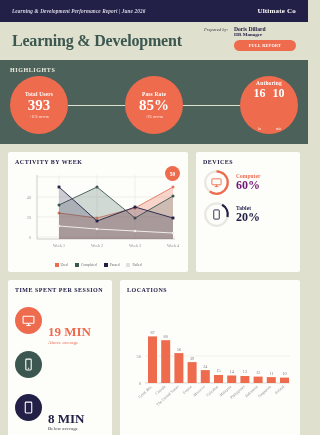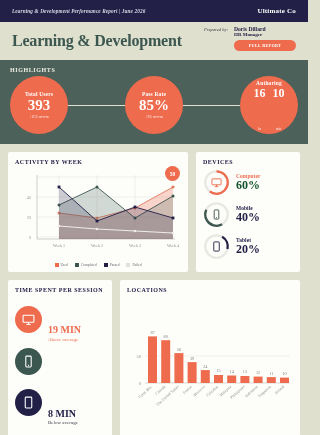--- a/index.html
+++ b/index.html
@@ -105,21 +105,21 @@
   .dev-pct { font-size: 12px; font-weight: bold; color: #232048; line-height: 1.05; }
 
   
   .timespent { width: 104px; }
   .ts-row { display: flex; align-items: center; gap: 6px; margin-bottom: 6px; }
   .ts-circle {
     width: 27px; height: 27px; border-radius: 50%; flex: 0 0 27px;
     display: flex; align-items: center; justify-content: center;
   }
   .ts-info { display: flex; flex-direction: column; }
-  .ts-val { font-size: 10px; font-weight: bold; line-height: 1.05; margin-top: 28px; }
+  .ts-val { font-size: 13px; font-weight: bold; line-height: 1.05; margin-top: 28px; }
   .ts-note { font-size: 5px; color: #3c3c46; margin-top: 1px; }
 
   
   .locations { width: 180px; }
 </style>
 </head>
 <body>
 
 <div class="page">
 
@@ -272,42 +272,24 @@
             <div class="dev-glyph">
               <svg width="11" height="11" viewBox="0 0 24 24" fill="none" stroke="#ef6b4e" stroke-width="2">
                 <rect x="2" y="4" width="20" height="13" rx="1"></rect>
                 <line x1="8" y1="21" x2="16" y2="21"></line>
                   <line x1="12" y1="17" x2="12" y2="21"></line>
               </svg>
             </div>
           </div>
           <div class="dev-info">
             <div class="dev-name" style="color:#ef6b4e">Computer</div>
-            <div class="dev-pct" style="color:#14532d">60%</div>
-          </div>
-        </div>
-
-        <div class="dev-row">
-          <div class="dev-ring">
-            <svg width="27" height="27" viewBox="0 0 36 36">
-              <circle cx="18" cy="18" r="15" fill="none" stroke="#e9e7e1" stroke-width="3"></circle>
-              <circle cx="18" cy="18" r="15" fill="none" stroke="#3c5750" stroke-width="3" stroke-dasharray="37.7 94.2" stroke-linecap="butt" transform="rotate(60 18 18)"></circle>
-            </svg>
-            <div class="dev-glyph">
-              <svg width="11" height="11" viewBox="0 0 24 24" fill="none" stroke="#3c5750" stroke-width="2">
-                <rect x="7" y="2" width="10" height="20" rx="1.5"></rect>
-                <line x1="11" y1="19" x2="13" y2="19"></line>
-              </svg>
-            </div>
-          </div>
-          <div class="dev-info">
-            <div class="dev-name" style="color:#232048">Mobile</div>
-            <div class="dev-pct">40%</div>
-          </div>
-        </div>
+            <div class="dev-pct" style="color:#701a75">60%</div>
+          </div>
+        </div>
+
 
         <div class="dev-row">
           <div class="dev-ring">
             <svg width="27" height="27" viewBox="0 0 36 36">
               <circle cx="18" cy="18" r="15" fill="none" stroke="#e9e7e1" stroke-width="3"></circle>
               <circle cx="18" cy="18" r="15" fill="none" stroke="#232048" stroke-width="3" stroke-dasharray="18.8 94.2" stroke-linecap="butt" transform="rotate(-60 18 18)"></circle>
             </svg>
             <div class="dev-glyph">
               <svg width="11" height="11" viewBox="0 0 24 24" fill="none" stroke="#232048" stroke-width="2">
                 <rect x="6" y="2" width="12" height="20" rx="1.5"></rect>

